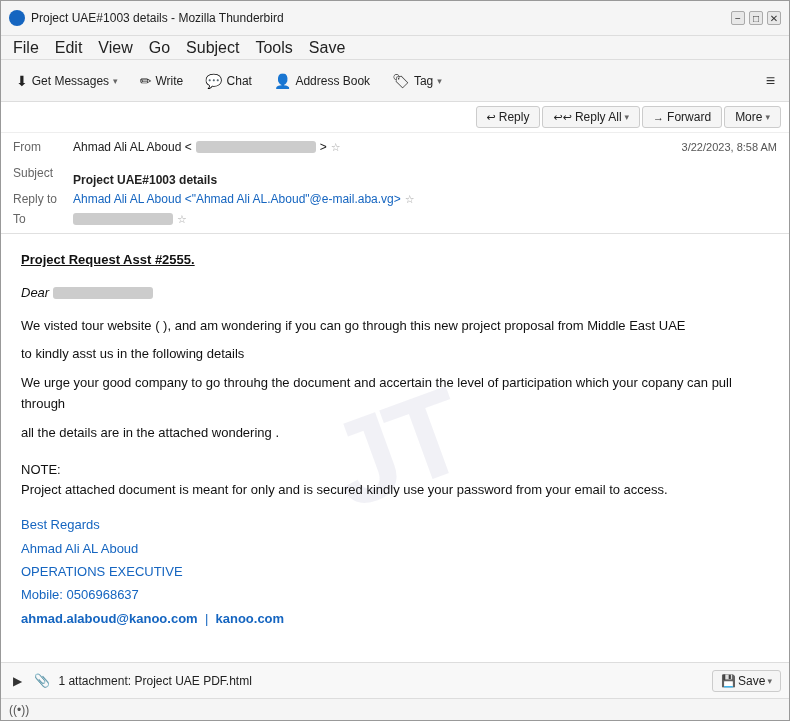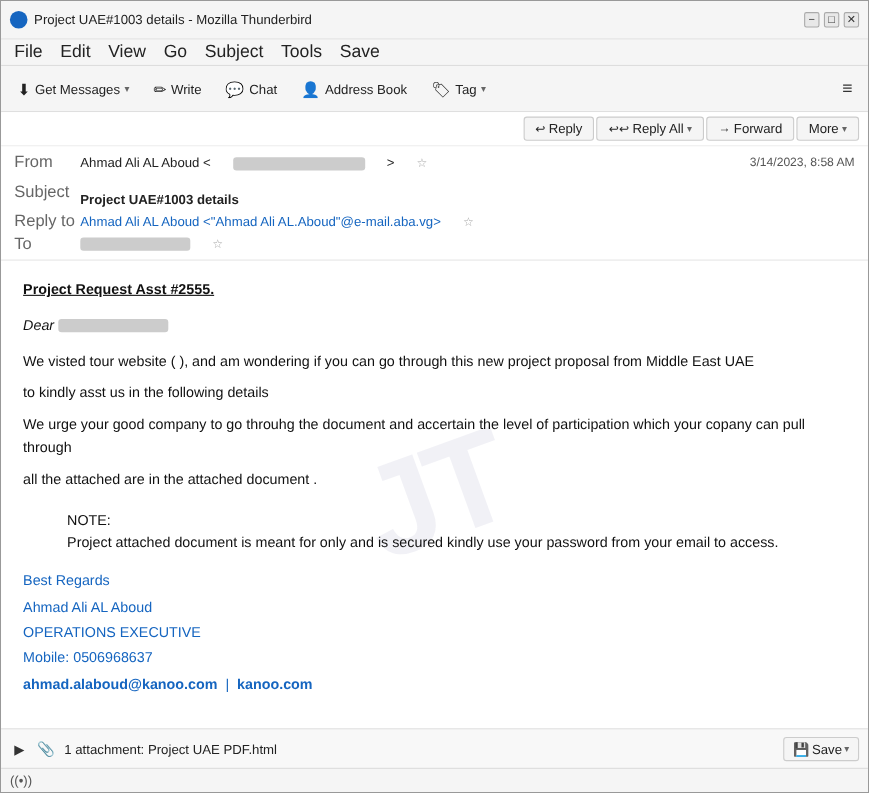--- a/index.html
+++ b/index.html
@@ -147,28 +147,28 @@
       display: flex;
       align-items: center;
       padding: 2px 0;
       font-size: 12px;
       min-height: 20px;
     }
     .header-label {
       color: #666;
       width: 60px;
       flex-shrink: 0;
-      font-size: 15px;
+      font-size: 12px;
     }
     .header-value {
       color: #222;
       flex: 1;
       display: flex;
-      align-items: flex-end;
-      gap: 20px;
+      align-items: center;
+      gap: 4px;
     }
     .header-value.bold { font-weight: bold; margin-top: 14px; }
     .header-date {
       margin-left: auto;
       color: #555;
       font-size: 11px;
     }
     .star-icon { color: #aaa; font-size: 11px; cursor: pointer; }
     .link-blue { color: #1565c0; }
     .redacted {
@@ -219,21 +219,20 @@
     .email-body .dear-line {
       margin-bottom: 12px;
       font-style: italic;
     }
     .email-body .body-text {
       margin-bottom: 8px;
     }
     .email-body .note-section {
       margin-top: 16px;
       margin-bottom: 12px;
-      margin-left: 40px;
     }
     .email-body .signature {
       color: #1565c0;
       line-height: 1.8;
     }
     .email-body .signature a {
       color: #1565c0;
       text-decoration: none;
       font-weight: bold;
     }
@@ -363,21 +362,21 @@
     <div class="header-fields">
 
       <div class="header-row">
         <span class="header-label">From</span>
         <span class="header-value">
           <span>Ahmad Ali AL Aboud &lt;</span>
           <span class="redacted" style="width:120px;"></span>
           <span>&gt;</span>
           <span class="star-icon">☆</span>
         </span>
-        <span class="header-date">3/14/2023, 8:58 AM</span>
+        <span class="header-date">3/22/2023, 8:58 AM</span>
       </div>
 
       <div class="header-row">
         <span class="header-label">Subject</span>
         <span class="header-value bold">Project UAE#1003 details</span>
       </div>
 
       <div class="header-row">
         <span class="header-label">Reply to</span>
         <span class="header-value">
@@ -404,21 +403,21 @@
       <div class="subject-line">Project Request Asst #2555.</div>
 
       <div class="dear-line">
         <span>Dear </span>
         <span class="redacted" style="width:100px;"></span>
       </div>
 
       <div class="body-text">We visted tour website (       ), and am wondering if you can go through this new project proposal from Middle East UAE</div>
       <div class="body-text">to kindly asst us in the following details</div>
       <div class="body-text">We urge your good company to go throuhg the document and accertain the level of participation which your copany can pull through</div>
-      <div class="body-text">all the attached are in the attached document .</div>
+      <div class="body-text">all the details are in the attached wondering .</div>
 
       <div class="note-section">
         <div>NOTE:</div>
         <div>Project attached document is meant for only and is secured kindly use your password from your email to access.</div>
       </div>
 
       <div class="signature">
         <div>Best Regards</div>
         <div>Ahmad Ali AL Aboud</div>
         <div>OPERATIONS EXECUTIVE</div>

